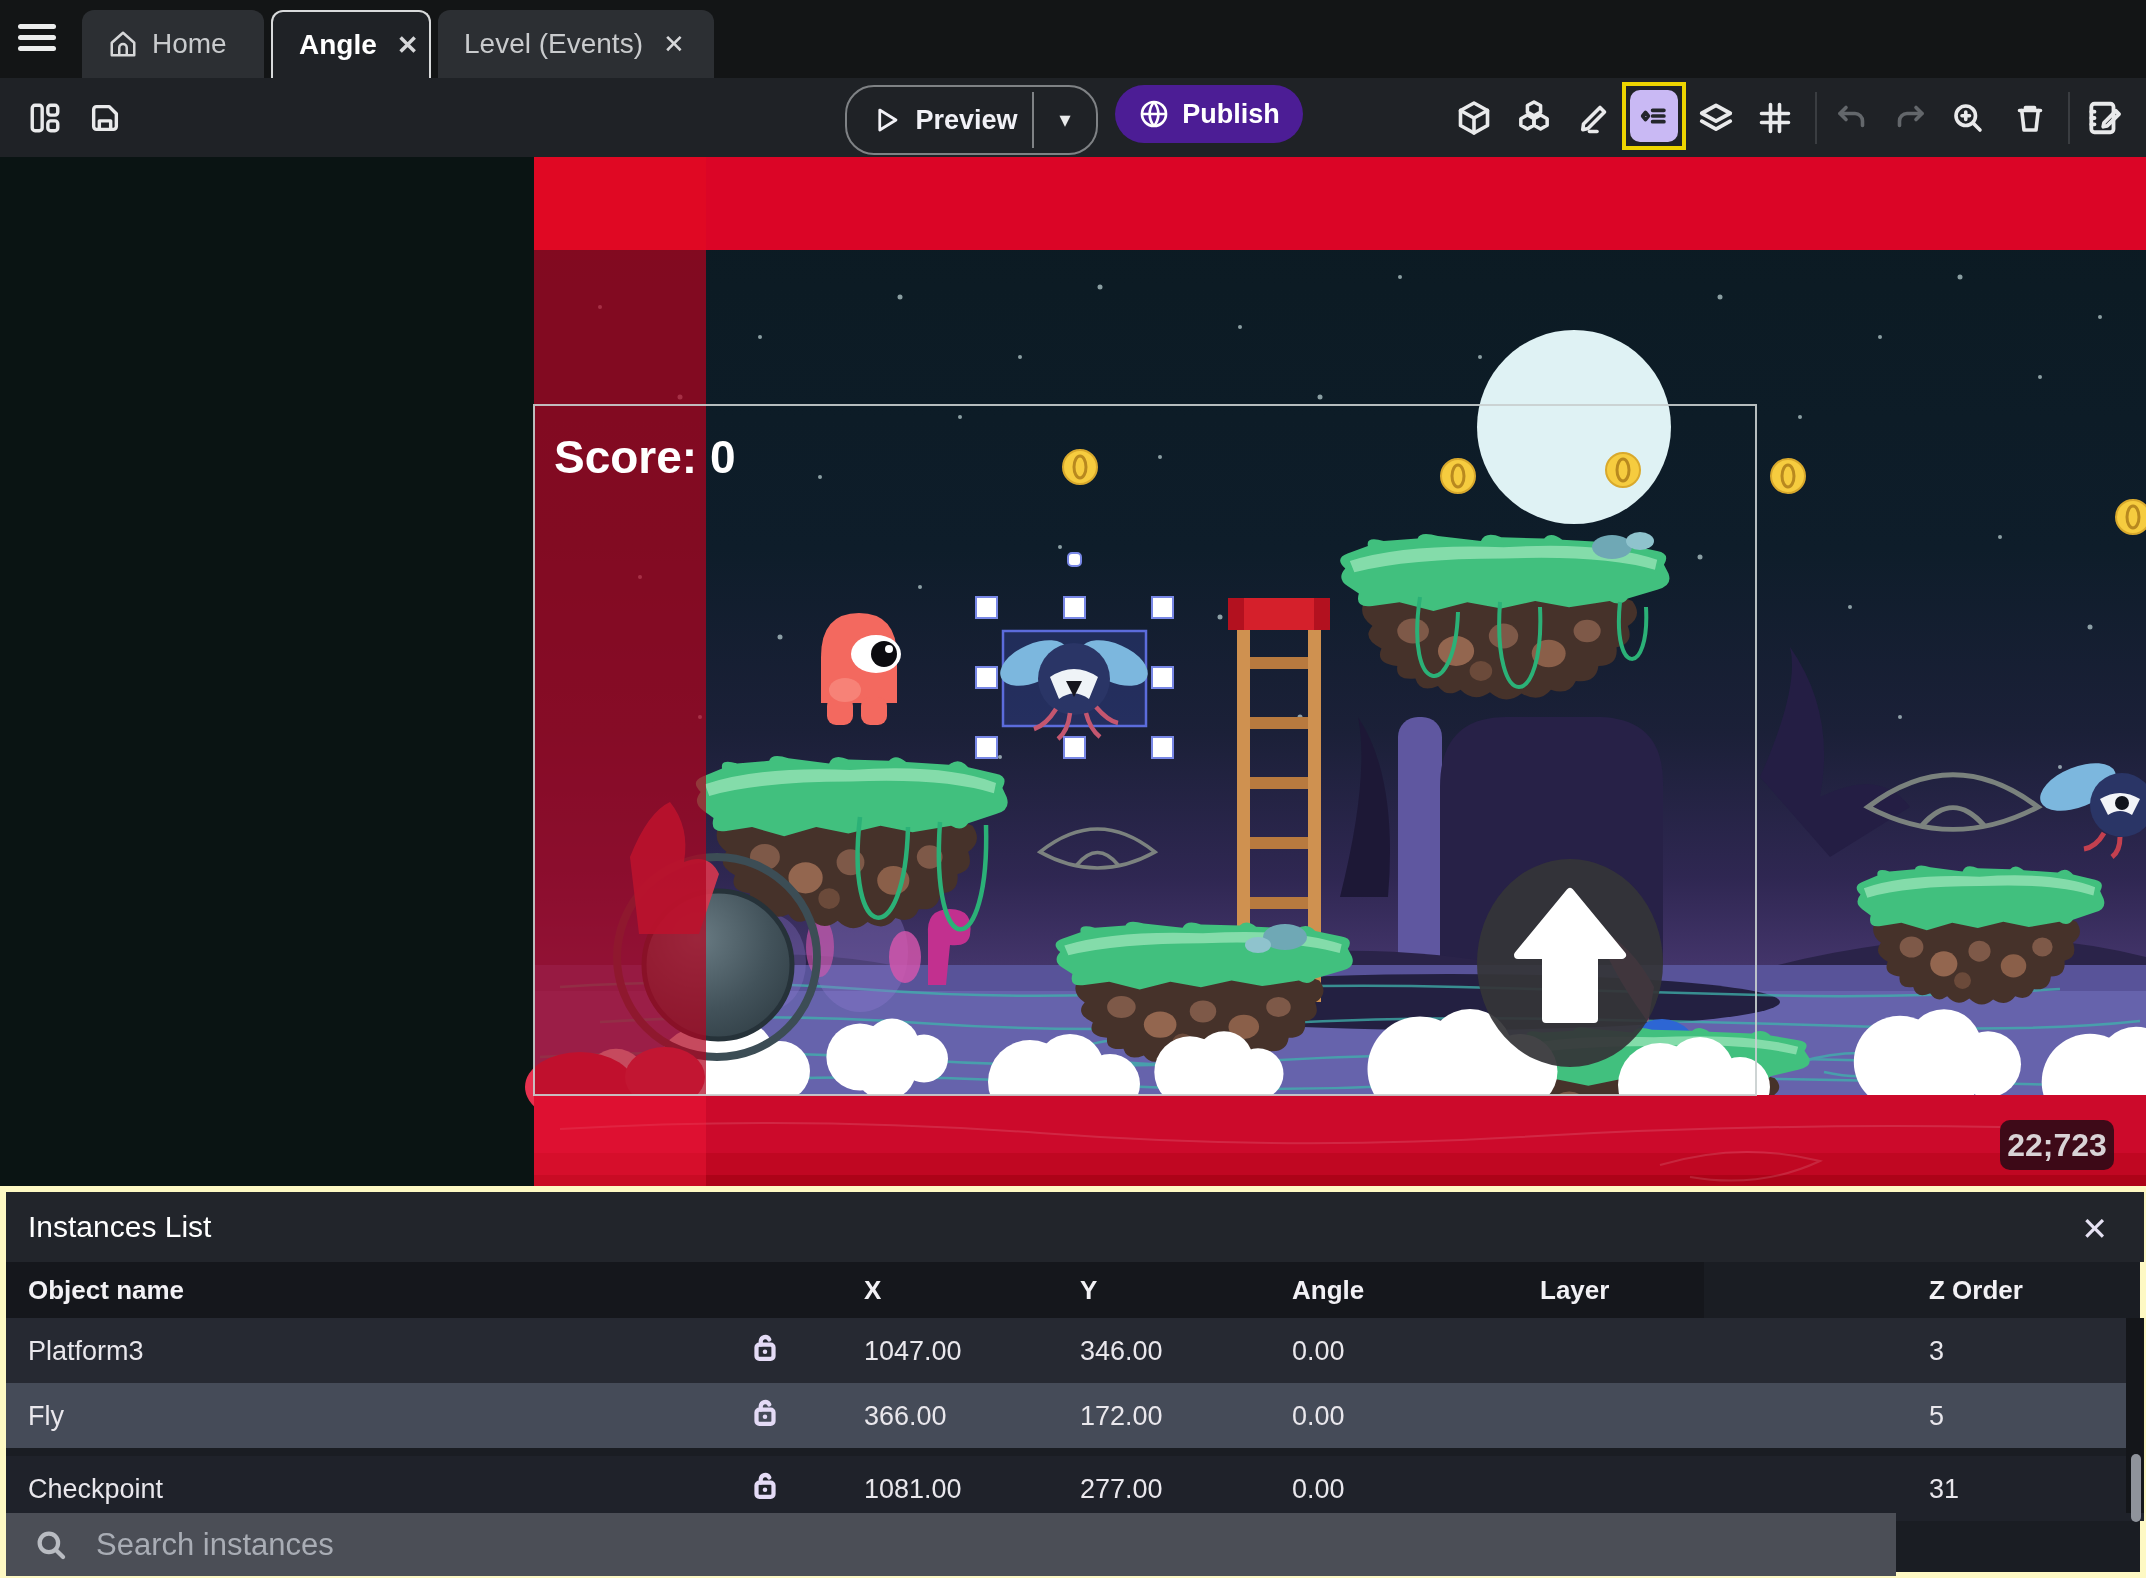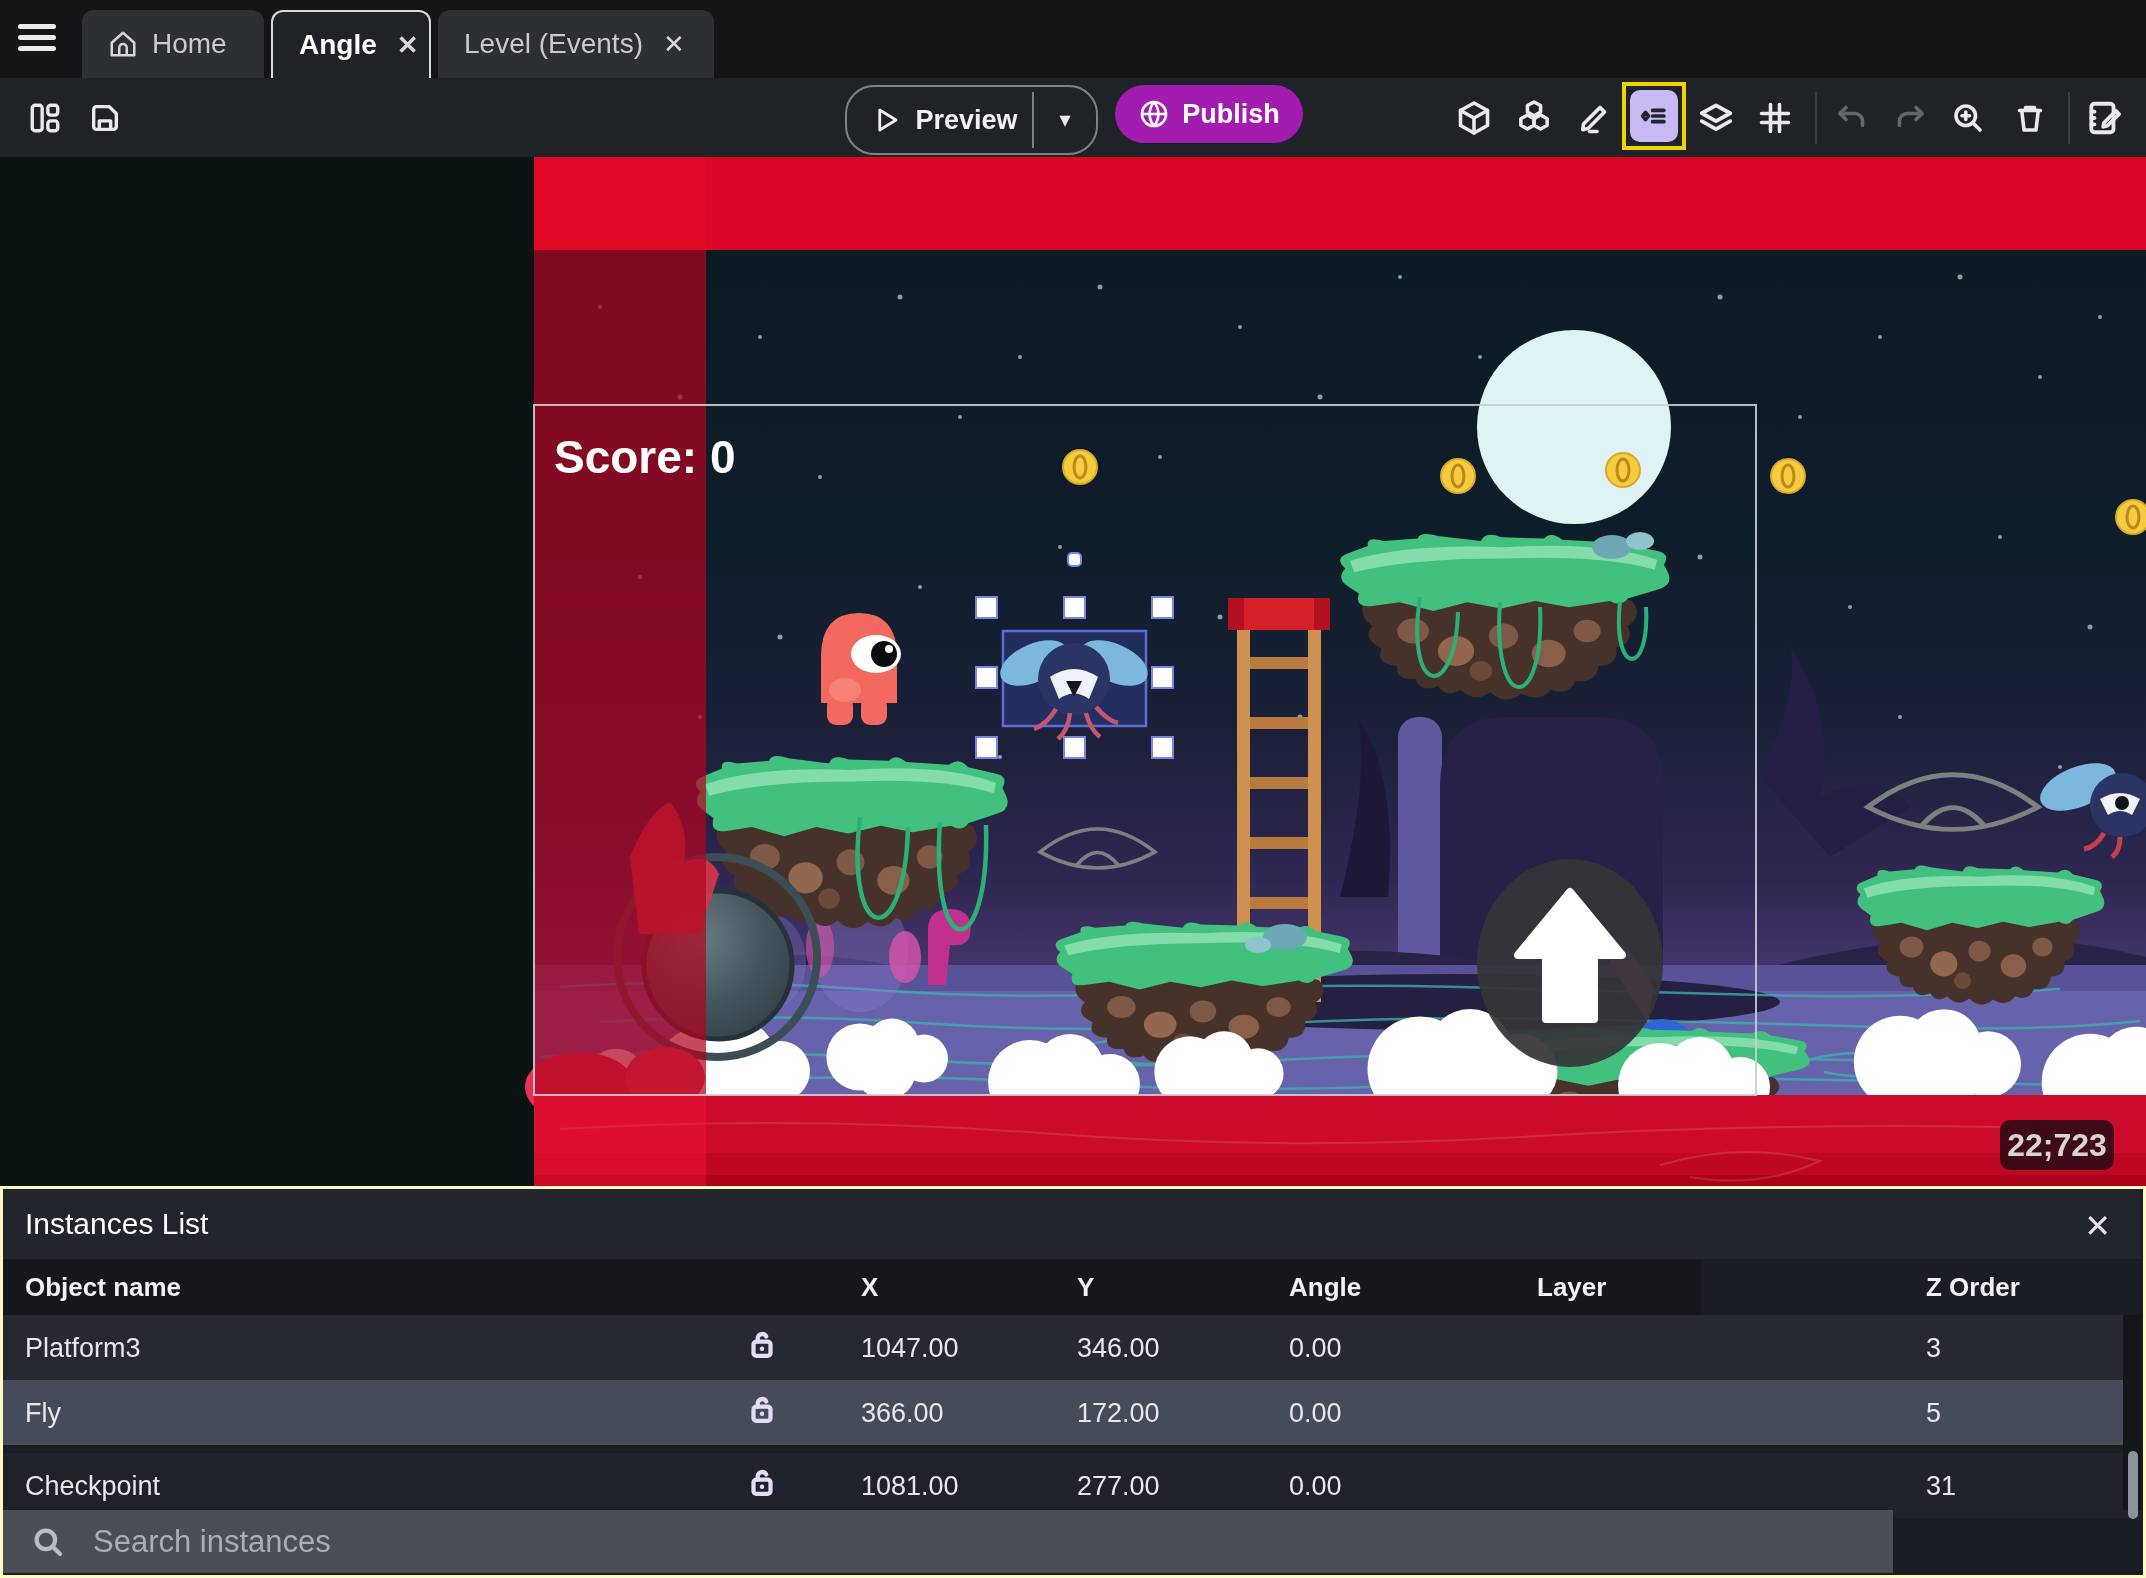--- a/index.html
+++ b/index.html
@@ -22,32 +22,32 @@
   .toolbar{position:absolute;left:0;top:78px;width:2146px;height:79px;background:#1f2226;}
   .tbicon{position:absolute;top:96px;width:44px;height:44px;display:flex;align-items:center;justify-content:center;cursor:pointer;}
   .tbicon svg{stroke:#e9eaeb;fill:none;stroke-width:2.4;stroke-linecap:round;stroke-linejoin:round;}
   .tbicon.disabled svg{stroke:#63676b;}
   .vsep{position:absolute;top:92px;width:2px;height:52px;background:#3a3d41;}
   .preview-btn{position:absolute;left:845px;top:85px;width:253px;height:70px;border:2px solid #7f8285;
       border-radius:29px;display:flex;align-items:center;color:#f1f1f6;cursor:pointer;}
   .preview-btn .lbl{font-size:27px;font-weight:bold;flex:1;text-align:center;}
   .preview-btn .pdiv{width:2px;height:56px;background:#7f8285;}
   .preview-btn .caret{width:62px;text-align:center;font-size:22px;color:#e9eaeb;}
-  .publish-btn{position:absolute;left:1115px;top:85px;width:188px;height:58px;background:#a21caf;border-radius:29px;
+  .publish-btn{position:absolute;left:1115px;top:85px;width:188px;height:58px;background:#4c1d95;border-radius:29px;
       display:flex;align-items:center;justify-content:center;gap:12px;color:#fff;font-size:27px;font-weight:bold;cursor:pointer;text-align:right;}
   .inst-highlight{position:absolute;left:1622px;top:82px;width:64px;height:68px;border:4px solid #edd400;}
   .inst-chip{position:absolute;left:1630px;top:90px;width:48px;height:52px;background:#c9b9f4;border-radius:10px;
       display:flex;align-items:center;justify-content:center;cursor:pointer;}
   .inst-chip svg{stroke:#23262b;fill:none;stroke-width:2.6;stroke-linecap:round;stroke-linejoin:round;}
 
   
   .canvas{position:absolute;left:0;top:157px;width:1887px;height:1029px;background:#0a1413;}
 
   
-  .panel{position:absolute;left:0;top:1186px;width:2146px;height:392px;background:#1a1d23;border:3px solid #fef9c3;}
+  .panel{position:absolute;left:0;top:1186px;width:2146px;height:392px;background:#1a1d23;border:6px solid #fef9c3;}
   .panel-title{position:absolute;left:0;top:0;width:2138px;height:70px;background:#22252b;color:#fff;
       font-size:30px;display:flex;align-items:center;padding-left:22px;}
   .panel-close{position:absolute;right:32px;top:18px;font-size:32px;color:#e6e2f3;cursor:pointer;}
   .phead{position:absolute;left:0;top:70px;width:1698px;height:56px;background:#15171c;color:#f2f1f5;font-weight:bold;font-size:26px;}
   .prow{position:absolute;left:0;width:2138px;height:65px;color:#e9e7ec;font-size:27px;cursor:pointer;}
   .prow-0{top:126px;background:#262932;}
   .prow-1{top:191px;background:#454b58;}
   .prow-2{top:264px;background:#1f222a;text-align:center;}
   .cell{position:absolute;top:50%;transform:translateY(-50%);white-space:nowrap;}
   .c-name{left:22px;} .c-lock{left:742px;} .c-x{left:858px;} .c-y{left:1074px;}

